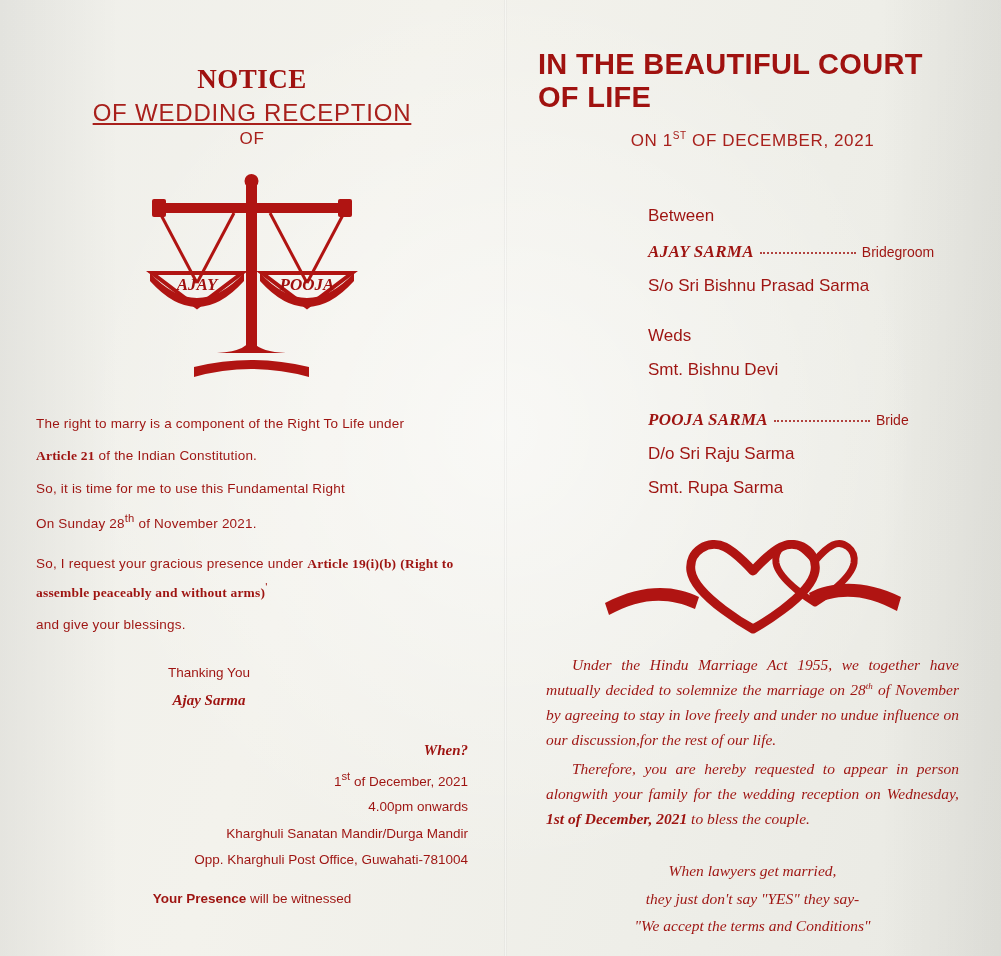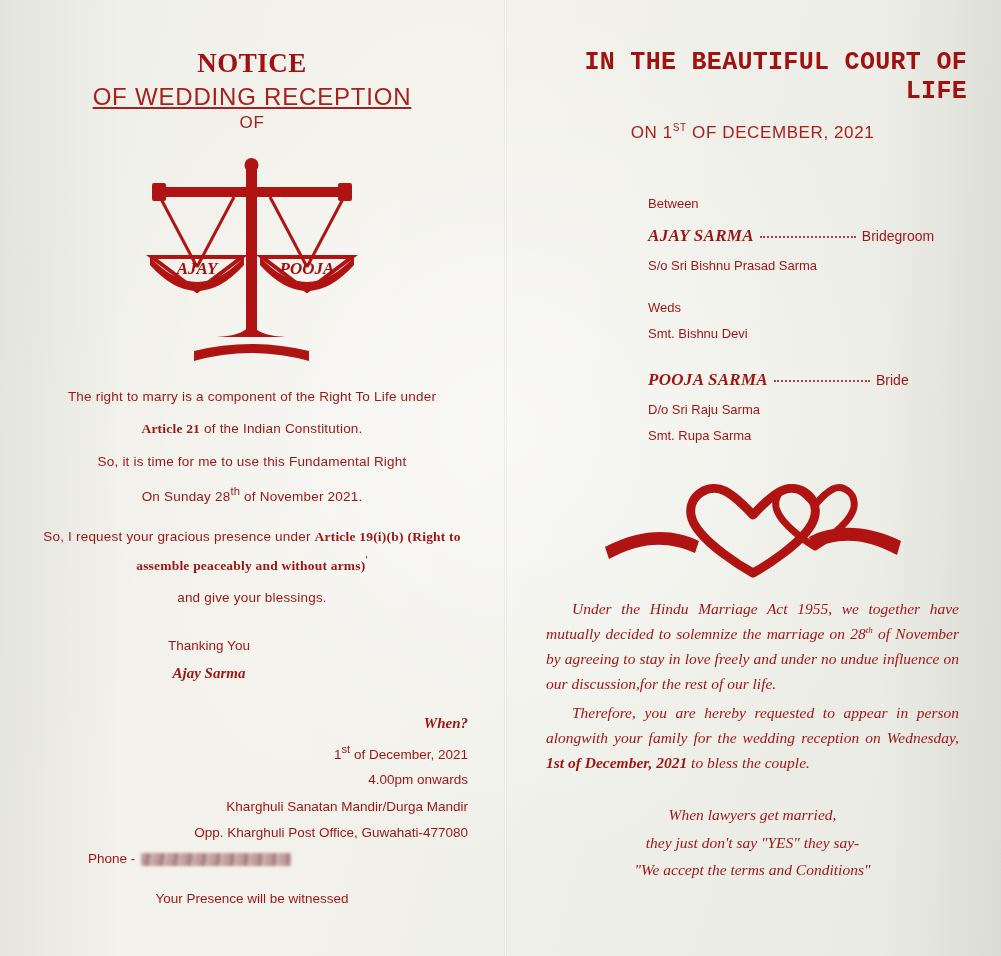--- a/index.html
+++ b/index.html
@@ -38,21 +38,21 @@
     height: 956px;
     background: linear-gradient(to right, rgba(0,0,0,0.06), rgba(255,255,255,0.35), rgba(0,0,0,0.05));
   }
   .panel {
     position: absolute;
     top: 0;
     height: 956px;
     box-sizing: border-box;
     color: #a3120f;
   }
-  .panel-left { left: 0; width: 504px; padding: 30px 36px 0 36px; }
+  .panel-left { left: 0; width: 504px; padding: 46px 36px 0 36px; }
   .panel-right { left: 504px; width: 497px; padding: 30px 34px 0 34px; }
 
   .center { text-align: center; }
 
   .notice-title {
     font-family: "Liberation Serif", serif;
     font-weight: bold;
     font-size: 27px;
     letter-spacing: 0.5px;
     color: #a01210;
@@ -81,22 +81,21 @@
   }
   .scales-name {
     font-family: "Liberation Serif", serif;
     font-style: italic;
     font-weight: bold;
     font-size: 17px;
     fill: #a0100e;
   }
 
   .left-body {
-    margin-top: 0;
-    text-align: center;
+    margin-top: 11px;
     color: #9e1411;
     font-family: "Liberation Sans", sans-serif;
     font-size: 13.5px;
     line-height: 1.95;
     letter-spacing: 0.2px;
   }
   .left-body p { margin: 0 0 6px 0; }
   .left-body .em {
     font-family: "Liberation Serif", serif;
     font-weight: bold;
@@ -140,50 +139,50 @@
     filter: blur(1.4px);
     border-radius: 2px;
     opacity: 0.85;
   }
   .witness {
     text-align: center;
     margin-top: 18px;
     font-size: 13.5px;
     color: #9e1411;
   }
-  .witness b { font-weight: normal; margin-top: 12px; }
+  .witness b { font-weight: bold; margin-top: 12px; }
   .witness .strike { text-decoration: none; }
 
   
   .court-title {
-    font-family: Liberation Mono, monospace;
-    font-weight: bold;
-    font-size: 25px;
+    font-family: Liberation Sans, sans-serif;
+    font-weight: bold;
+    font-size: 29px;
     letter-spacing: 0.3px;
     color: #a01210;
-    text-align: right;
+    text-align: left;
     margin: 18px 0 0 0;
   }
   .court-date {
     text-align: center;
     font-size: 17px;
     letter-spacing: 0.6px;
     color: #a8201c;
     margin-top: 16px;
   }
   .court-date sup { font-size: 10px; }
 
   .parties {
     margin-top: 48px;
     padding-left: 110px;
     color: #9e1411;
     font-size: 14px;
     line-height: 2.0;
   }
-  .parties .small { font-size: 13px; }
+  .parties .small { font-size: 17px; }
   .party-line {
     display: flex;
     align-items: baseline;
     gap: 6px;
     margin-top: 2px;
   }
   .party-name {
     font-family: "Liberation Serif", serif;
     font-style: italic;
     font-weight: bold;
@@ -299,25 +298,21 @@
       <div class="sig">Ajay Sarma</div>
     </div>
 
     <div class="details">
       <div class="label">When?</div>
       <span class="ind">
         <span>1</span><sup>st</sup><span> of December, 2021</span>
       </span>
       <span class="ind">4.00pm onwards</span>
       <span class="ind">Kharghuli Sanatan Mandir/Durga Mandir</span>
-      <span class="ind">Opp. Kharghuli Post Office, Guwahati-477080</span>
-      <span class="phone-row">
-        <span>Phone -</span>
-        <span class="redacted"></span>
-      </span>
+      <span class="ind">Opp. Kharghuli Post Office, Guwahati-781004</span>
     </div>
 
     <div class="witness">
       <b>Your</b>
       <b class="strike">Presence</b>
       <span>will be witnessed</span>
     </div>
   </div>
 
   <div class="panel panel-right">

